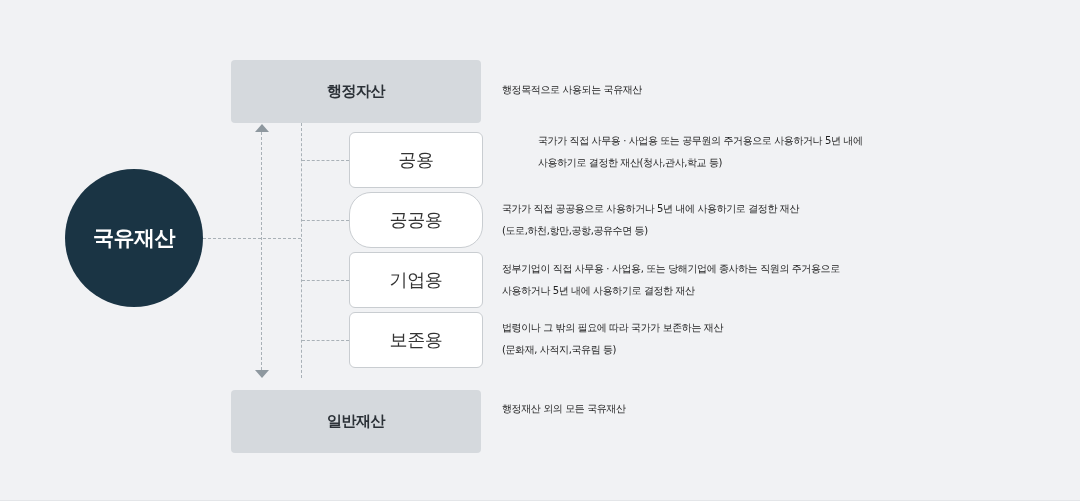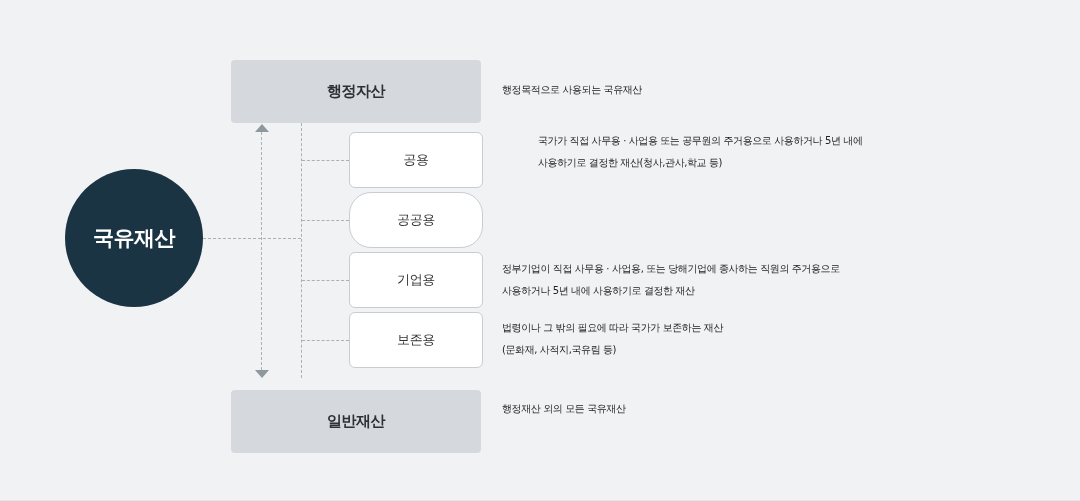--- a/index.html
+++ b/index.html
@@ -20,21 +20,21 @@
       display: flex; align-items: center; justify-content: center;
       font-size: 15px; font-weight: bold; color: #2b3137; letter-spacing: -0.5px;
     }
     .gray-top { top: 60px; }
     .gray-bottom { top: 378px; margin-top: 12px; }
 
     .white-box {
       position: absolute; left: 349px; width: 134px; height: 56px;
       background: #fff; border: 1px solid #c9cdd1; border-radius: 6px;
       display: flex; align-items: center; justify-content: center;
-      font-size: 13px; color: #333; letter-spacing: -0.3px;
+      font-size: 18px; color: #333; letter-spacing: -0.3px;
     }
 
     .desc {
       position: absolute; left: 502px; font-size: 10px; line-height: 22px;
       color: #222; letter-spacing: -0.4px; white-space: nowrap;
     }
 
     .dash-h { position: absolute; height: 0; border-top: 1.5px dashed #a9b1b7; }
     .dash-v { position: absolute; width: 0; border-left: 1.5px dashed #a9b1b7; }
     .arrow-up {
@@ -79,20 +79,24 @@
     <span>공용</span>
   </div>
   <div class="desc" style="top:130px;margin-left:36px;">
     <div>국가가 직접 사무용 · 사업용 또는 공무원의 주거용으로 사용하거나 5년 내에</div>
     <div>사용하기로 결정한 재산(청사,관사,학교 등)</div>
   </div>
 
   <div class="white-box" style="top:192px;border-radius:22px;">
     <span>공공용</span>
   </div>
+  <div class="desc" style="top:198px;">
+    <div>국가가 직접 공공용으로 사용하거나 5년 내에 사용하기로 결정한 재산</div>
+    <div>(도로,하천,항만,공항,공유수면 등)</div>
+  </div>
 
   <div class="white-box" style="top:252px;">
     <span>기업용</span>
   </div>
   <div class="desc" style="top:258px;">
     <div>정부기업이 직접 사무용 · 사업용, 또는 당해기업에 종사하는 직원의 주거용으로</div>
     <div>사용하거나 5년 내에 사용하기로 결정한 재산</div>
   </div>
 
   <div class="white-box" style="top:312px;">

